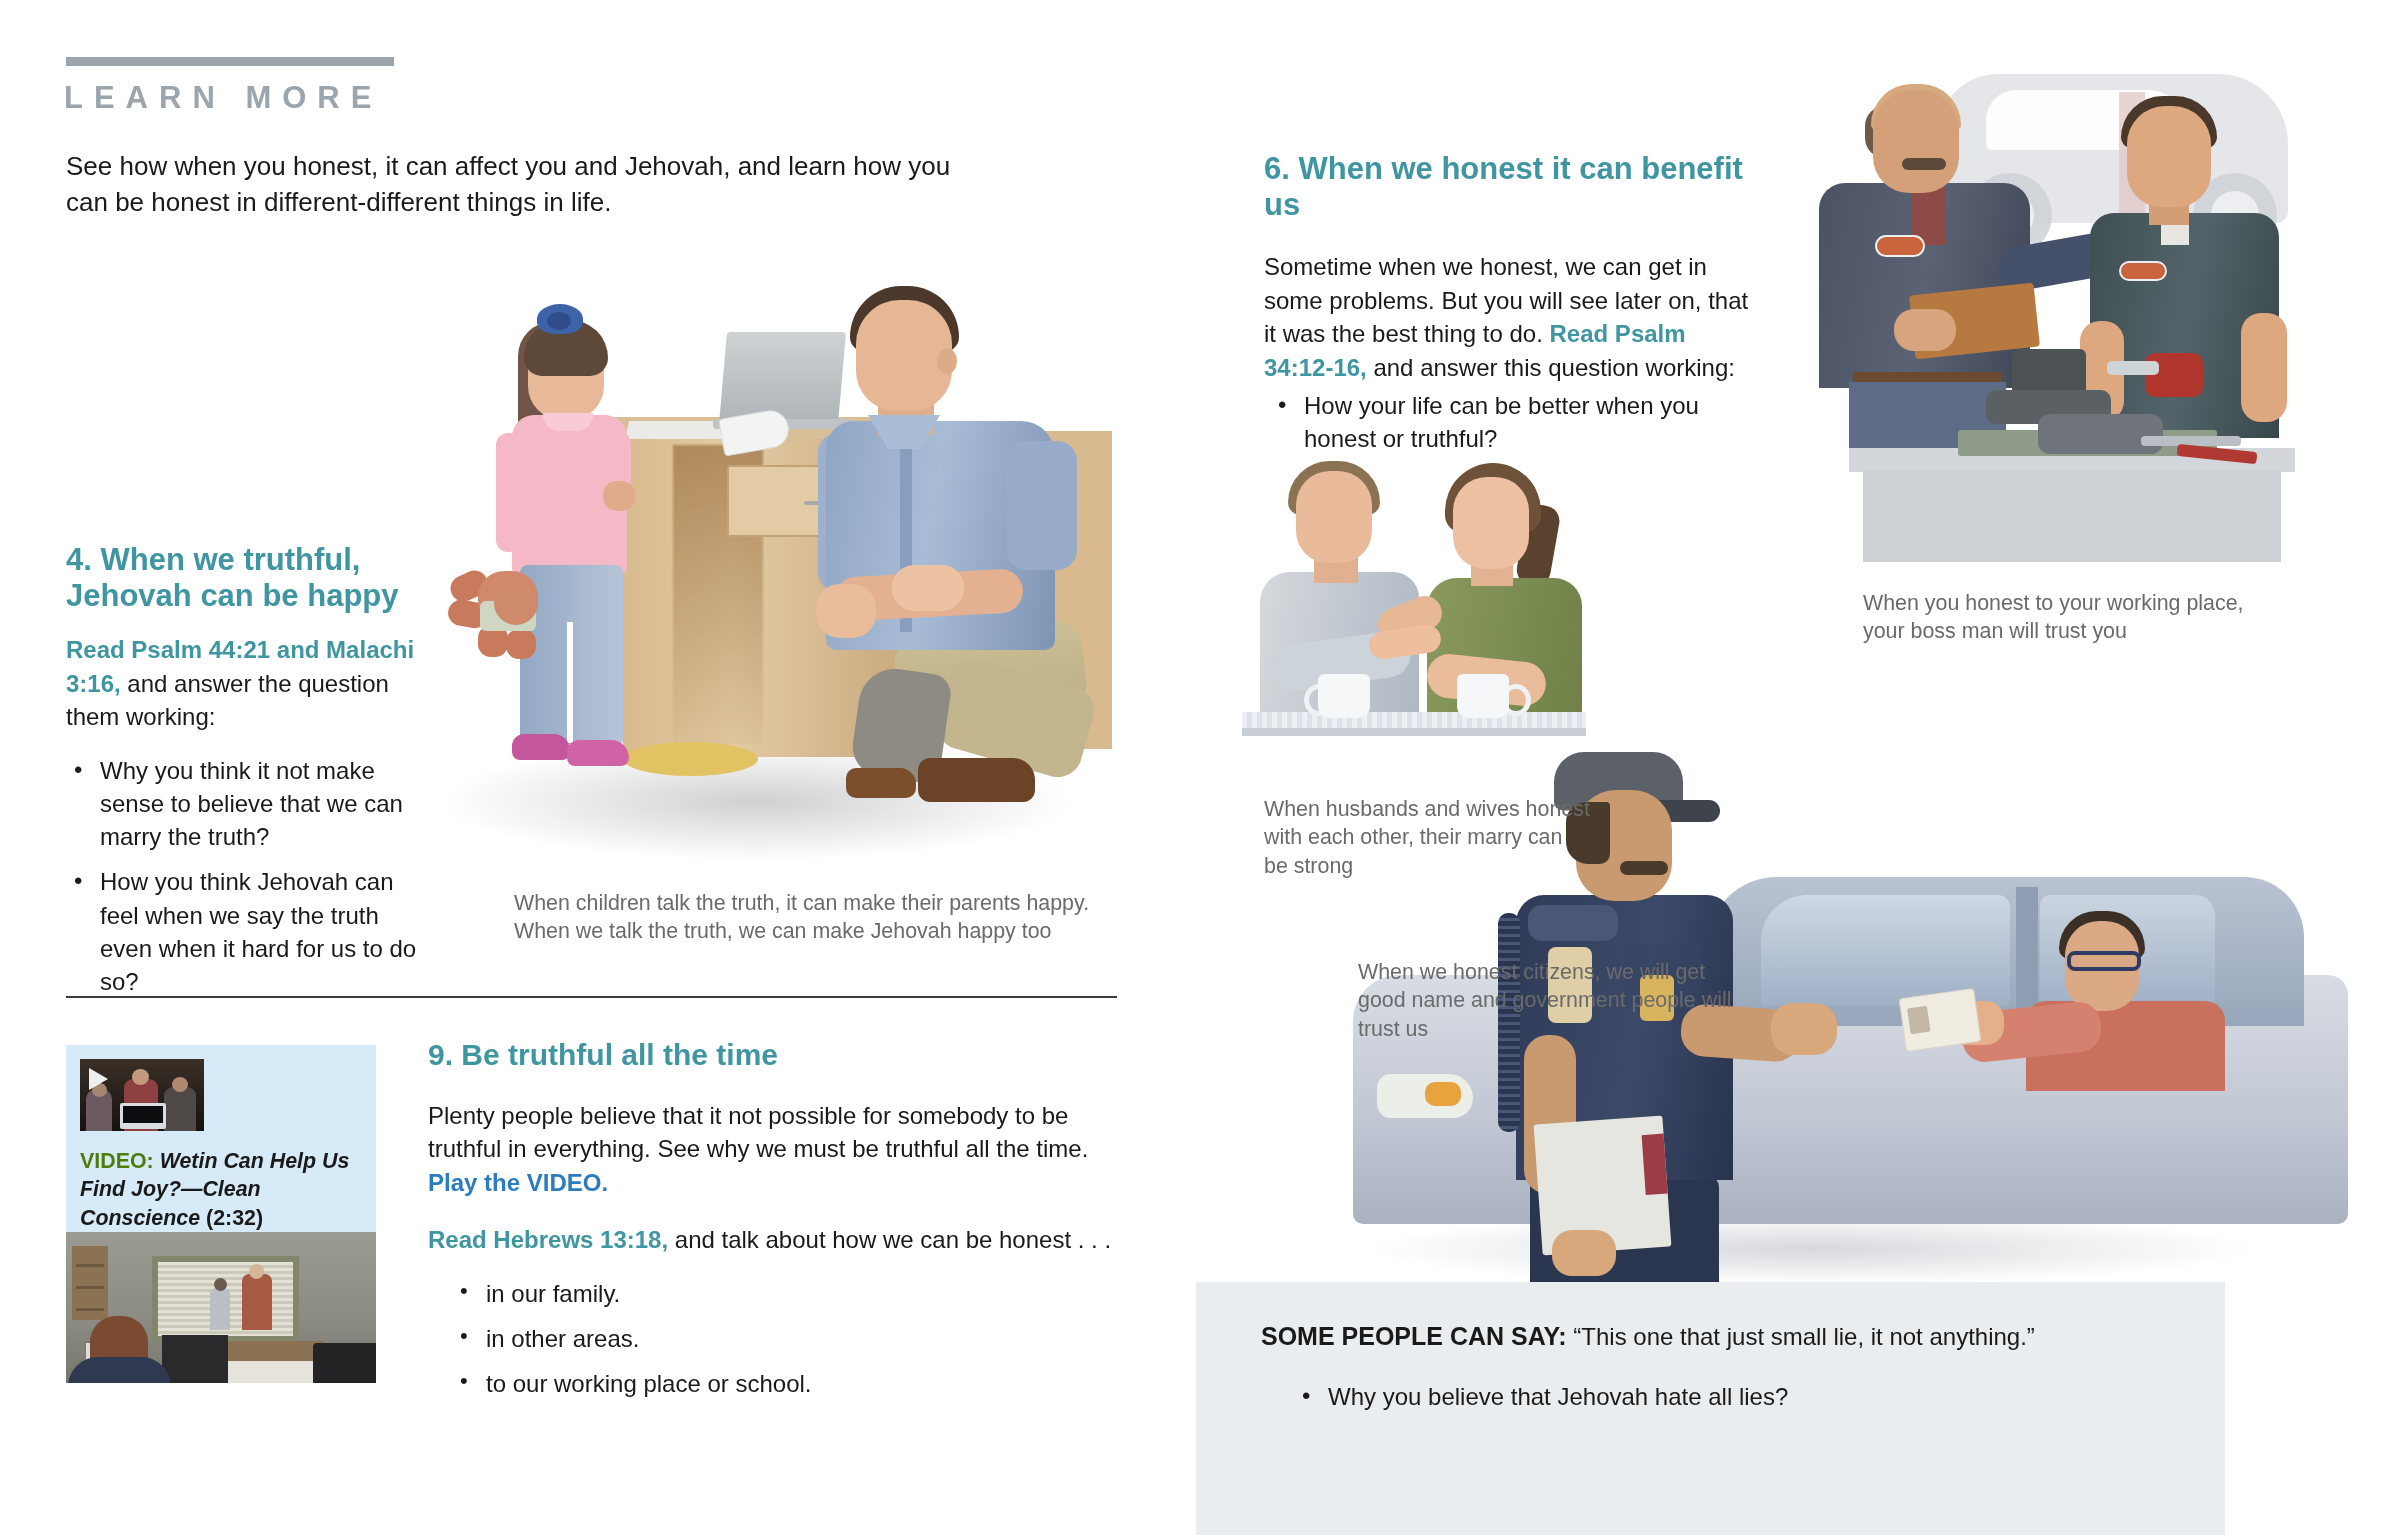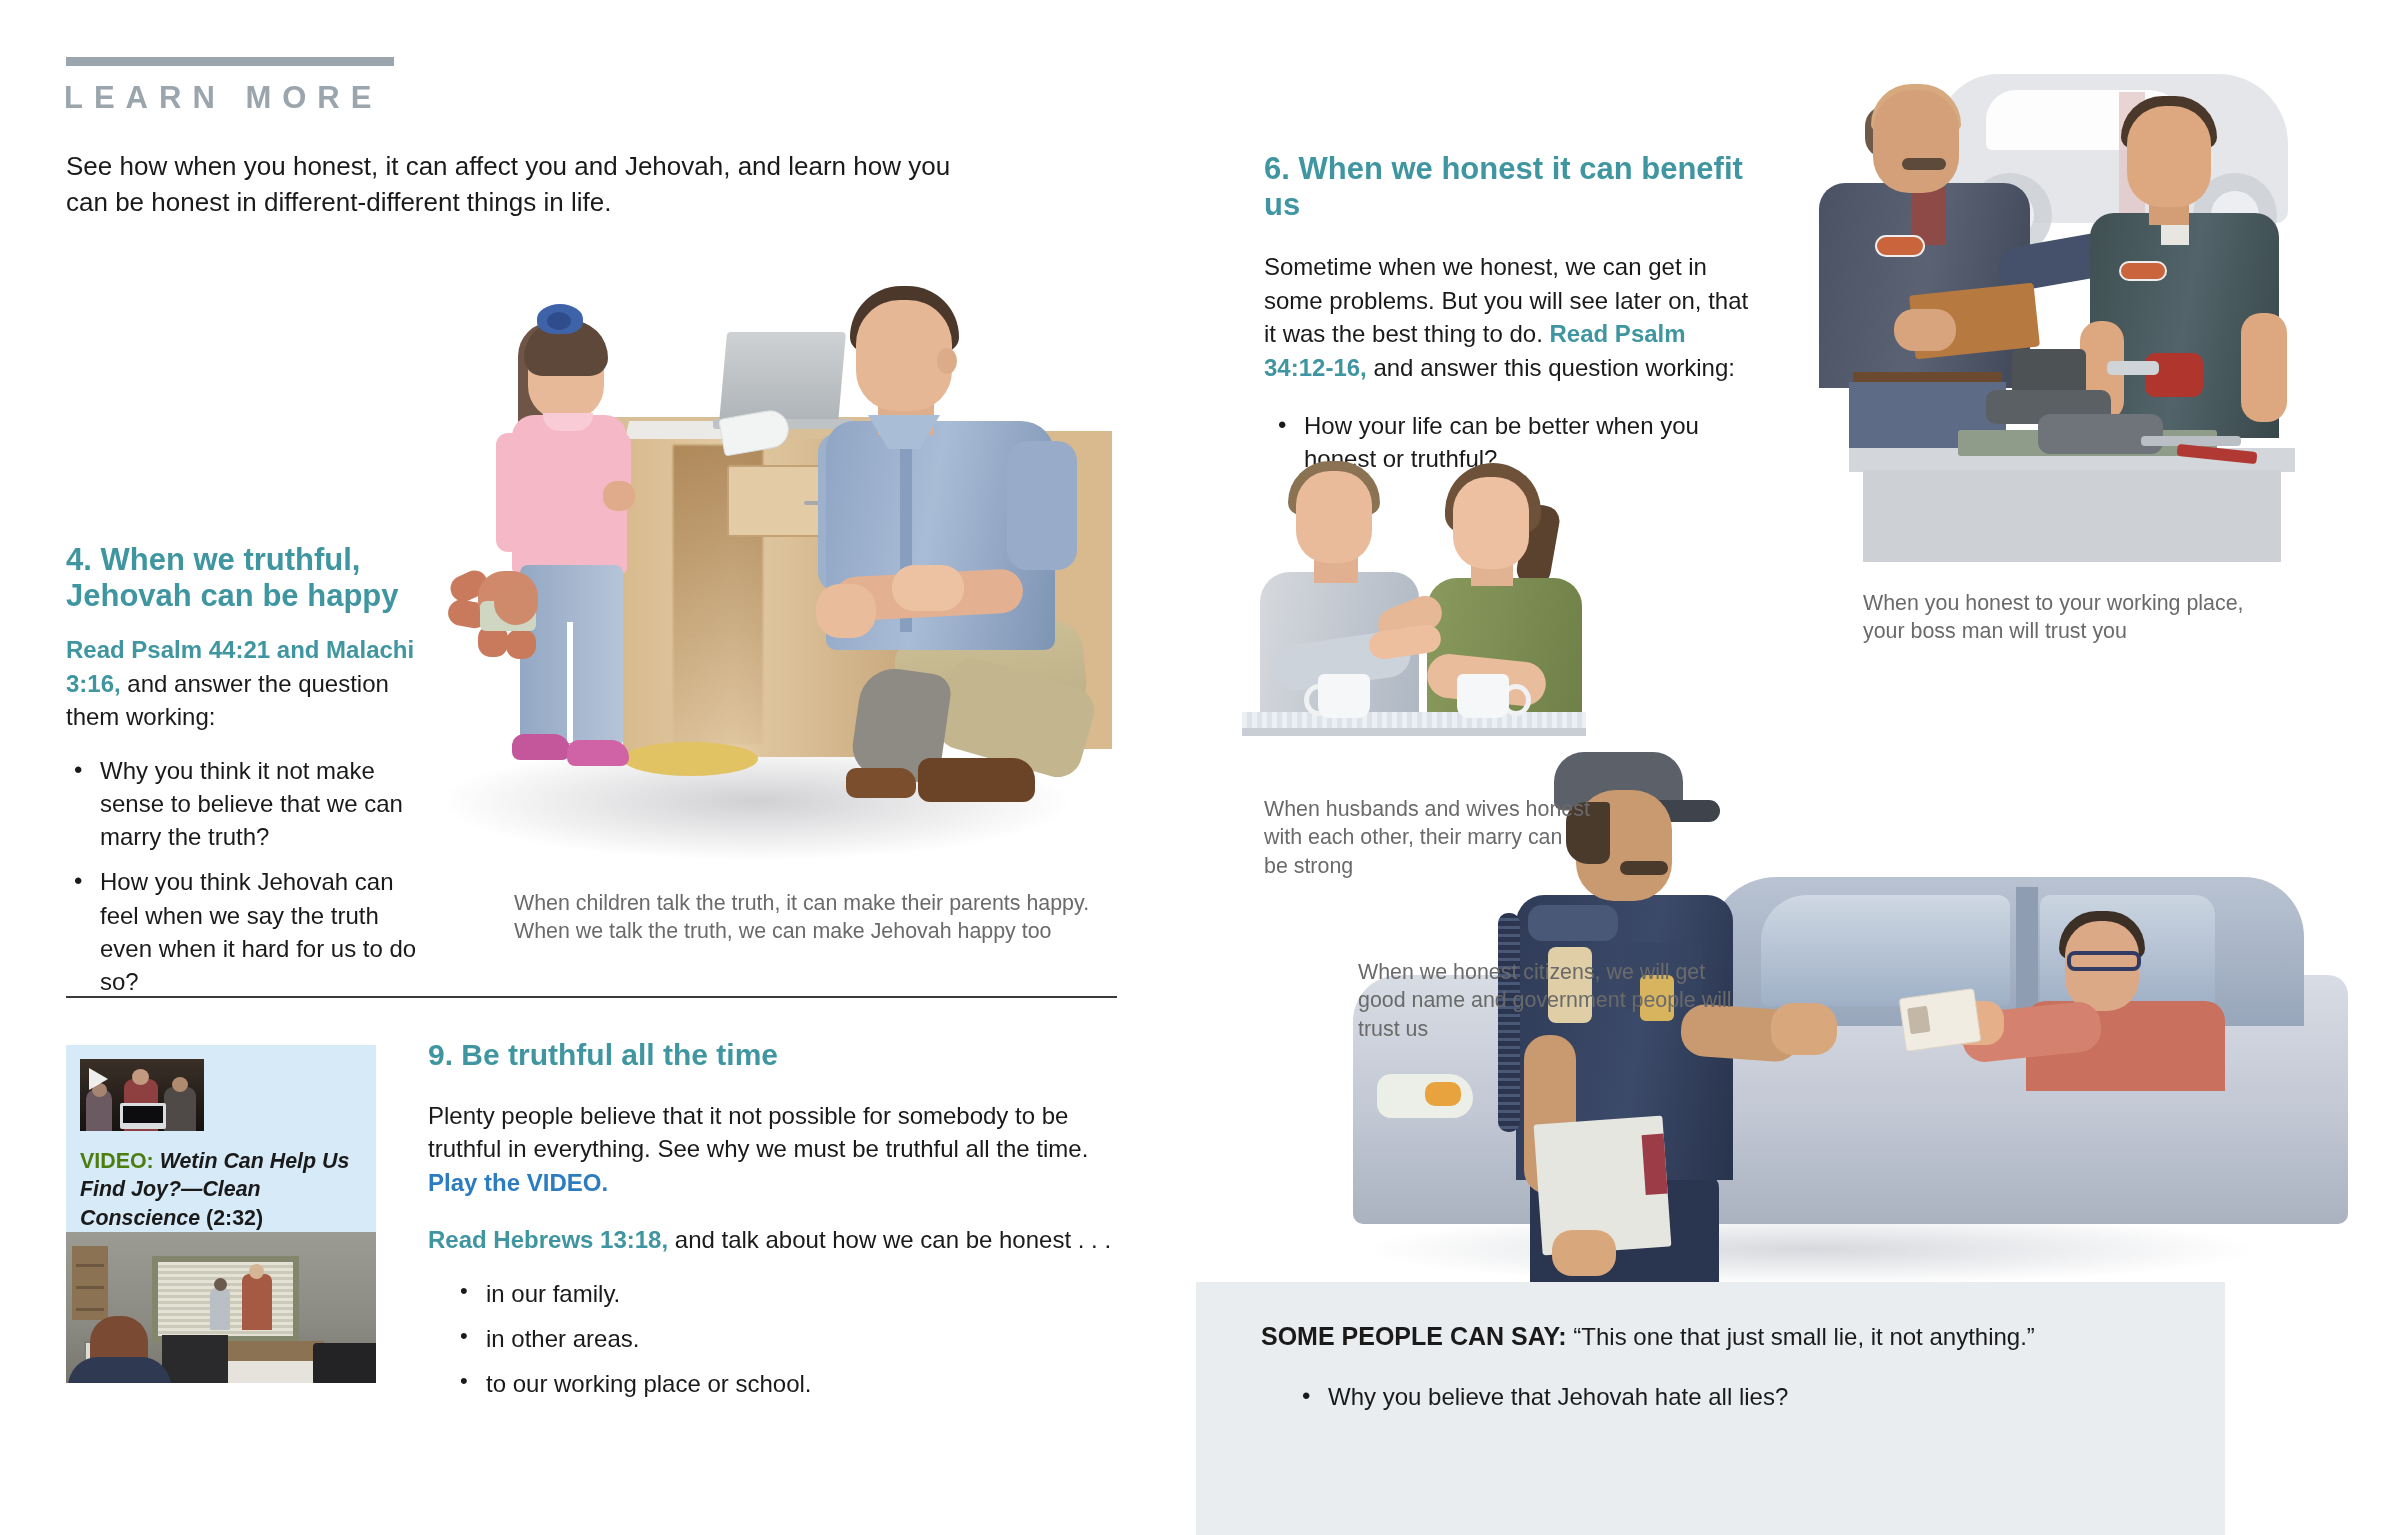--- a/index.html
+++ b/index.html
@@ -84,21 +84,21 @@
   #sec5 .body{margin-top:26px;}
   #sec5 .playvid{color:#2b7cc0;font-weight:700;}
   #sec5 .read{margin-top:24px;}
   #sec5 ul.bul{margin-top:20px;padding-left:58px;}
   #sec5 ul.bul li::before{font-size:22px;}
 
   
   #sec6{position:absolute;left:1264px;top:151px;width:488px;}
   #sec6 h2.sec{font-size:31px;}
   #sec6 .body{margin-top:28px;}
-  #sec6 ul.bul{margin-top:24px;padding-left:40px;}
+  #sec6 ul.bul{margin-top:4px;padding-left:40px;}
 
   
   #cap-work{position:absolute;left:1863px;top:589px;width:418px;}
   #cap-marriage{position:absolute;left:1264px;top:795px;width:328px;}
   #cap-citizen{position:absolute;left:1358px;top:958px;width:398px;}
 
   
   #banner{position:absolute;left:1196px;top:1282px;width:1029px;height:254px;background:#e9edf0;}
   #banner .hd{position:absolute;left:65px;top:38px;width:1095px;font-size:25px;line-height:1.35;color:#1a1a1a;}
   #banner .hd b{font-weight:700;}

